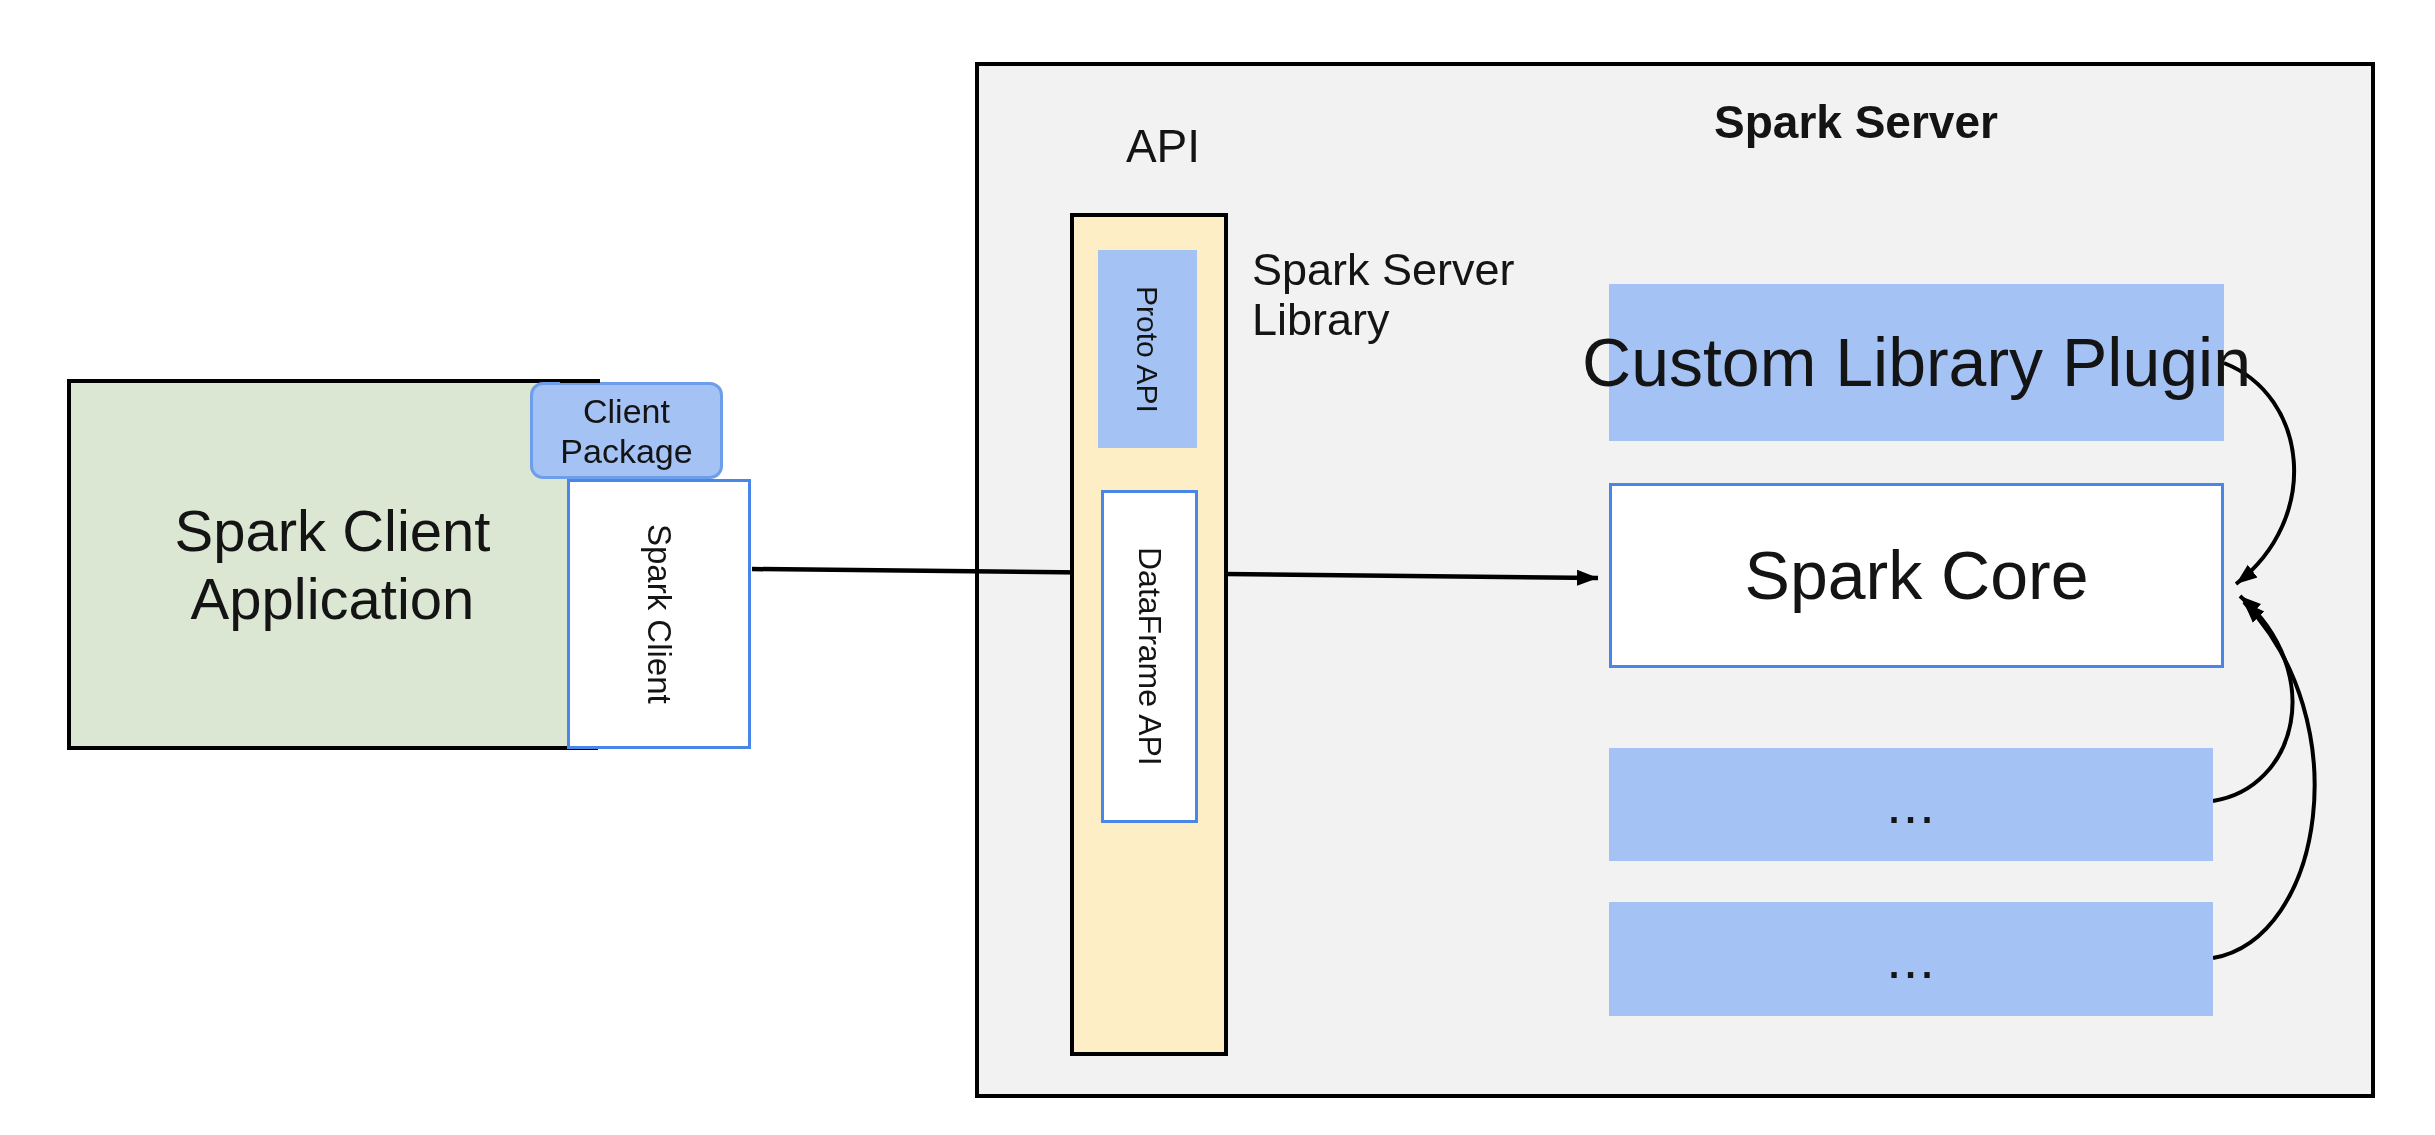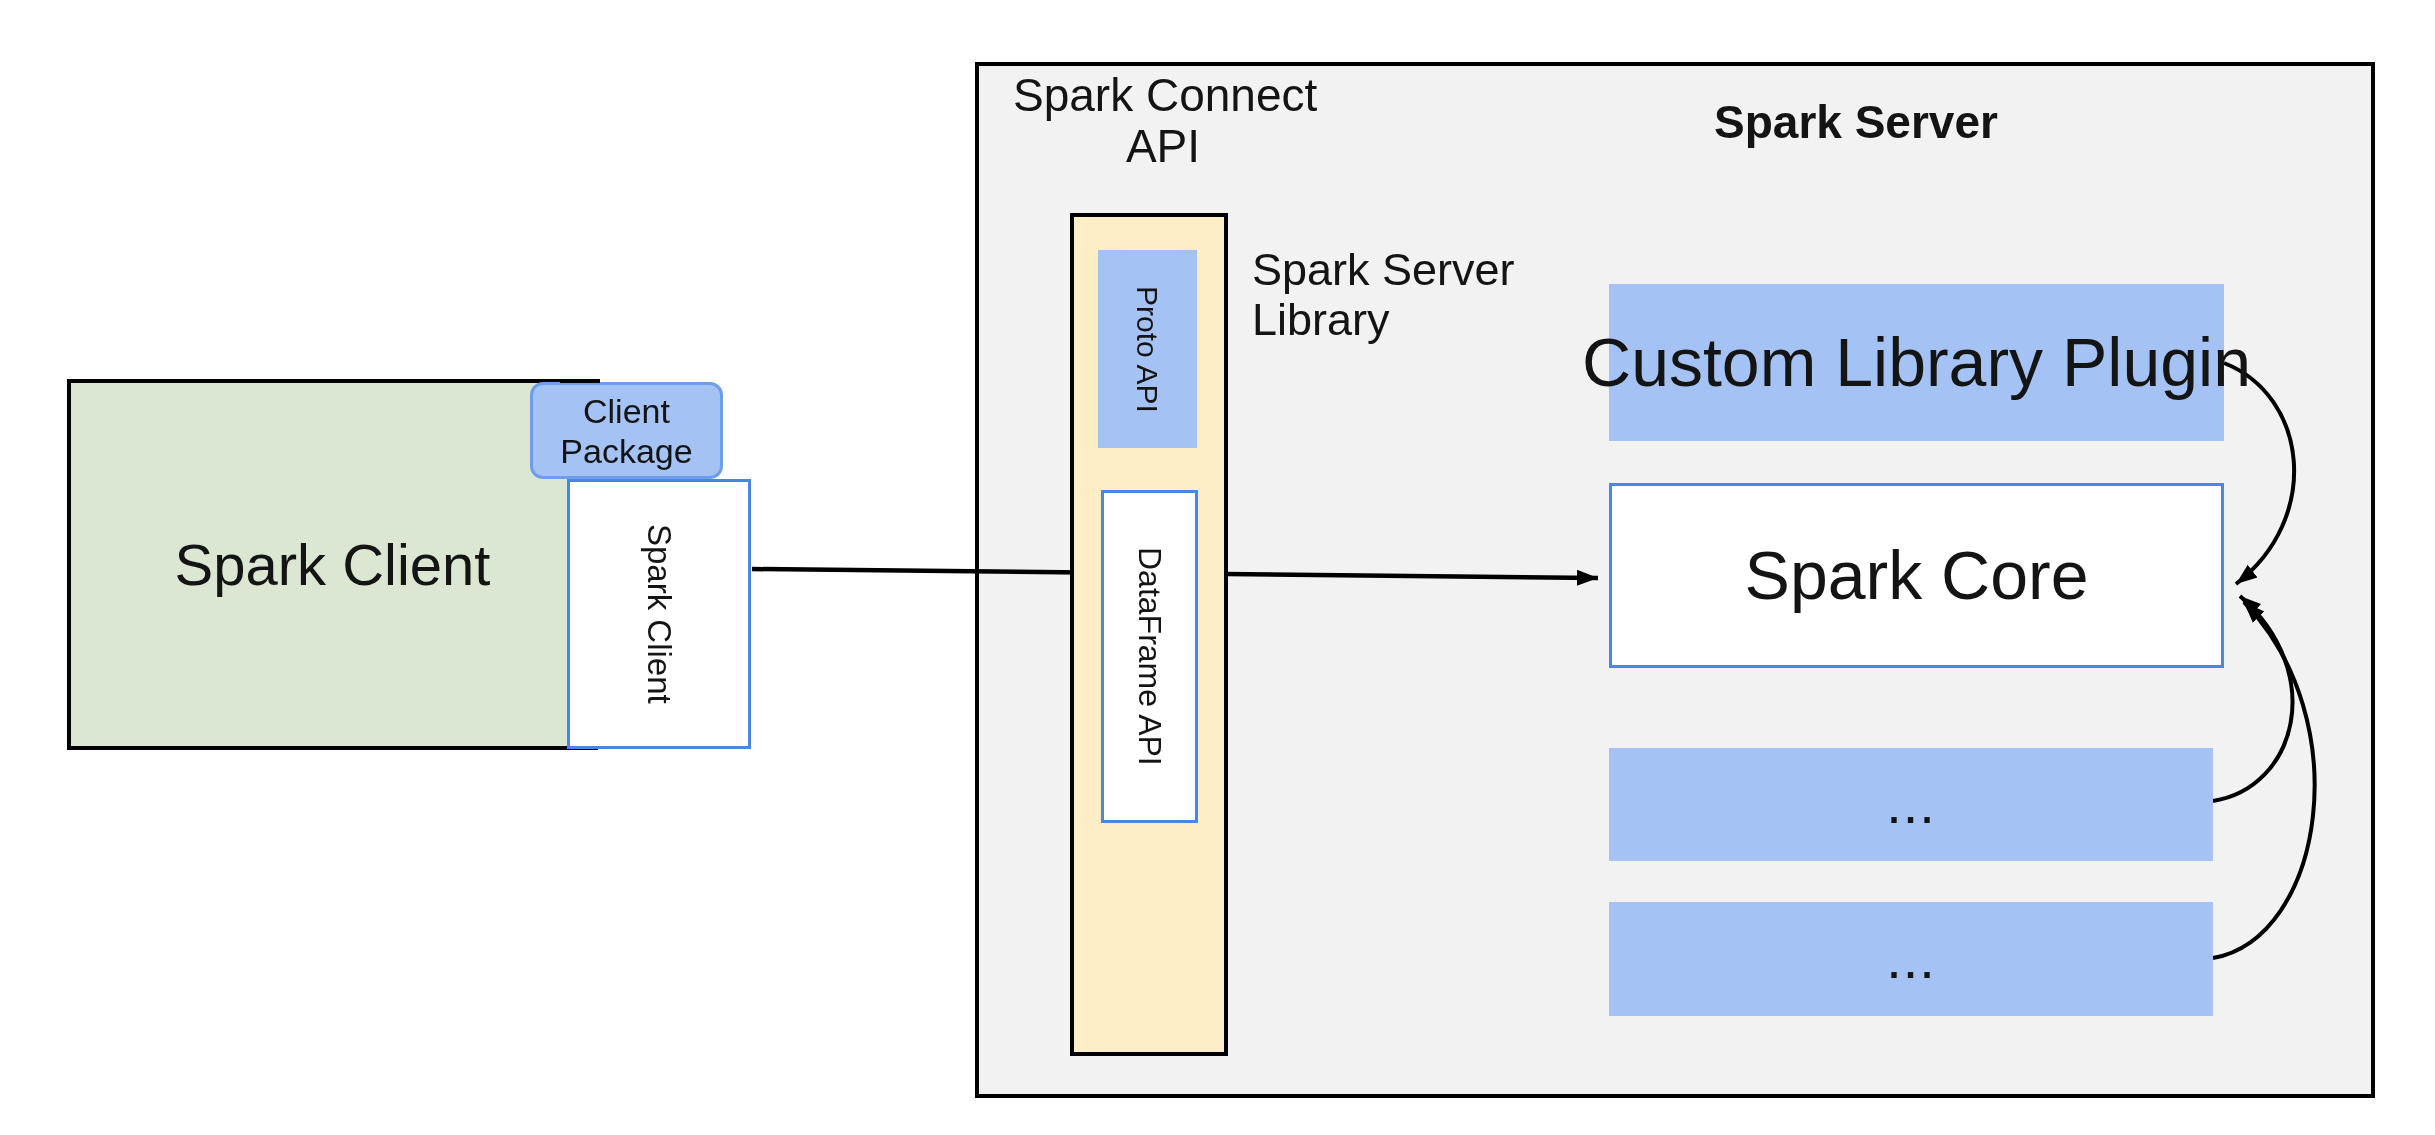--- a/index.html
+++ b/index.html
@@ -69,32 +69,32 @@
     <line class="arrow-line" x1="752" y1="569" x2="1598" y2="578" marker-end="url(#arrowhead)"></line>
 
     <path class="arrow-path" d="M 2224,363 C 2308,396 2322,518 2236,584" marker-end="url(#arrowhead)"></path>
 
     <path class="arrow-path" d="M 2213,801 C 2296,788 2328,674 2240,596" marker-end="url(#arrowhead)"></path>
 
     <path class="arrow-path" d="M 2213,958 C 2324,938 2358,720 2244,602" marker-end="url(#arrowhead)"></path>
   </svg>
 
   <div class="abs box green-box" style="left:67px; top:379px; width:531px; height:371px;">
-    <div class="lbl t58 center-text"><span>Spark Client</span><br></div>
+    <div class="lbl t58 center-text"><span>Spark Client</span><br><span>Application</span></div>
   </div>
 
   <div class="abs box blue-fill pkg-border" style="left:530px; top:382px; width:193px; height:97px;border-radius:13px;">
     <div class="lbl t34 center-text"><span>Client</span><br><span>Package</span></div>
   </div>
 
   <div class="abs box white-blue" style="left:567px; top:479px; width:184px; height:270px;">
     <div class="lbl vert v33">Spark Client</div>
   </div>
 
-  <div class="abs lbl t46 center-text" style="left:1013px; top:70px; width:300px;"><span>Spark Connect</span><br><span>API</span></div>
+  <div class="abs lbl t46 center-text" style="left:1013px; top:70px; width:300px;"><br><span>API</span></div>
 
   <div class="abs lbl t46b center-text" style="left:1656px; top:97px; width:400px;"><span>Spark Server</span></div>
 
   <div class="abs box yellow-box" style="left:1070px; top:213px; width:158px; height:843px;"></div>
 
   <div class="abs box blue-fill" style="left:1098px; top:250px; width:99px; height:198px;">
     <div class="lbl vert v30">Proto API</div>
   </div>
 
   <div class="abs box white-blue" style="left:1101px; top:490px; width:97px; height:333px;">

